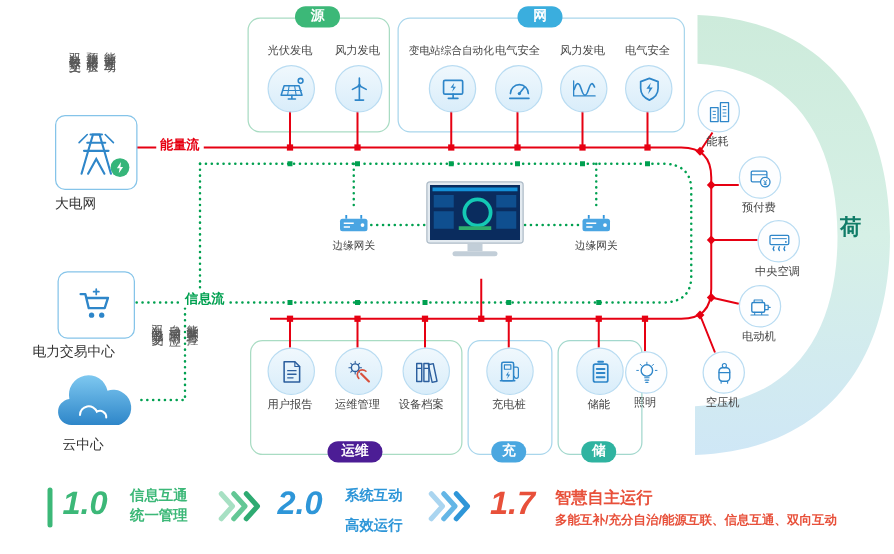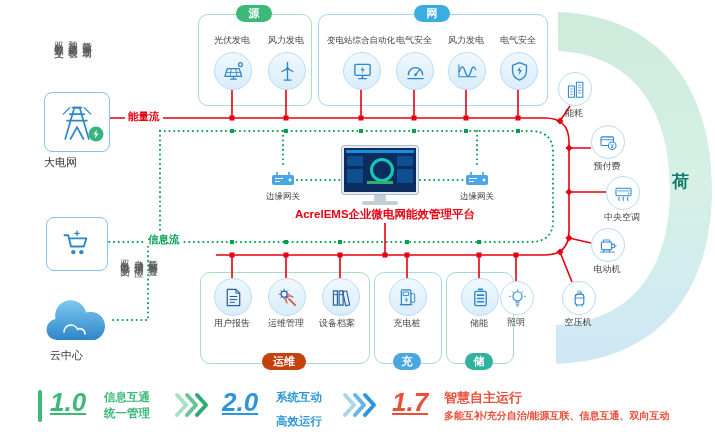--- a/index.html
+++ b/index.html
@@ -7,21 +7,21 @@
   .abs{position:absolute;}
   .gbox{position:absolute;border:1.5px solid;border-radius:10px;background:#fff;z-index:1;}
   .pill{position:absolute;z-index:5;color:#fff;font-weight:bold;font-size:11px;text-align:center;border-radius:9px;height:17px;line-height:17px;}
   .circ{position:absolute;width:36px;height:36px;border-radius:50%;background:linear-gradient(180deg,#f0f8fd,#d9edfa);border:1px solid #b9dcf2;display:flex;align-items:center;justify-content:center;z-index:3;}
   .circ.sm{width:32px;height:32px;background:#fdfeff;}
   .nlab{position:absolute;font-size:9px;color:#444;text-align:center;white-space:nowrap;z-index:3;line-height:1.15;}
   .llab{position:absolute;font-size:11px;color:#333;text-align:left;white-space:nowrap;z-index:3;}
   .lbox{position:absolute;border:1.5px solid #85c4e9;border-radius:8px;background:#fff;display:flex;align-items:center;justify-content:center;z-index:3;}
   .vtext{position:absolute;writing-mode:vertical-rl;font-size:9.5px;color:#555;letter-spacing:1.5px;z-index:3;}
   .flowlab{position:absolute;z-index:6;font-size:10.5px;font-weight:bold;background:#fff;padding:0 3px;line-height:14px;}
-  .legend-num{position:absolute;font-size:26px;font-weight:800;font-style:italic;z-index:3;line-height:1;text-decoration:underline;}
+  .legend-num{position:absolute;font-size:26px;font-weight:800;font-style:italic;z-index:3;line-height:1;}
   .legend-line{position:absolute;font-size:11.5px;font-weight:bold;z-index:3;white-space:nowrap;line-height:1;}
 </style>
 </head>
 <body>
 
 <div id="canvas">
 
   <svg class="abs" style="left:0;top:0;z-index:0" width="715" height="443">
     <defs>
       <linearGradient id="bg1" x1="0" y1="0" x2="0" y2="1">
@@ -83,21 +83,21 @@
       <rect x="230" y="240" width="4" height="4"></rect>
         <rect x="284" y="240" width="4" height="4"></rect>
       <rect x="338" y="240" width="4" height="4"></rect>
         <rect x="405" y="240" width="4" height="4"></rect>
       <rect x="477" y="240" width="4" height="4"></rect>
     </g>
   </svg>
 
   <div class="pill" style="left:236px;top:5px;width:36px;background:#3cb878">源</div>
   <div class="pill" style="left:414px;top:5px;width:36px;background:#3aaede">网</div>
-  <div class="pill" style="left:262px;top:353px;width:44px;background:#c2410c">运维</div>
+  <div class="pill" style="left:262px;top:353px;width:44px;background:#4c1d95">运维</div>
   <div class="pill" style="left:393px;top:353px;width:28px;background:#4aa7e0">充</div>
   <div class="pill" style="left:465px;top:353px;width:28px;background:#2fb3a0">储</div>
 
   <div class="nlab" style="left:204px;top:35px;width:56px">光伏发电</div>
   <div class="nlab" style="left:258px;top:35px;width:56px">风力发电</div>
   <div class="circ" style="left:214px;top:52px">
     <svg width="21" height="21" viewBox="0 0 22 22">
         <g stroke="#2e86c9" fill="none" stroke-width="1.3" stroke-linecap="round" stroke-linejoin="round">
           <path d="M4.5 8h12.5l2.5 8H2z"></path>
           <path d="M8.7 8l-1.3 8M13.3 8l1.3 8M3.3 12h15.6" stroke-width="0.9"></path>
@@ -284,21 +284,20 @@
       <div style="position:absolute;left:3px;top:8px;width:16px;height:10px;background:#0f4f8f"></div>
       <div style="position:absolute;left:3px;top:21px;width:16px;height:14px;background:#0f4f8f"></div>
       <div style="position:absolute;right:3px;top:8px;width:16px;height:10px;background:#0f4f8f"></div>
       <div style="position:absolute;right:3px;top:21px;width:16px;height:14px;background:#0f4f8f"></div>
       <div style="position:absolute;left:26px;top:10px;width:18px;height:18px;border-radius:50%;border:3px solid #14c9b4"></div>
       <div style="position:absolute;left:23px;top:33px;width:26px;height:3px;background:#2fae6e"></div>
     </div>
   </div>
   <div class="abs" style="left:374px;top:195px;width:12px;height:6px;background:#c2ced8;z-index:3"></div>
   <div class="abs" style="left:362px;top:201px;width:36px;height:4px;background:#c2ced8;border-radius:2px;z-index:3"></div>
-  <div class="abs" style="left:275px;top:207px;width:220px;text-align:center;font-size:11.5px;font-weight:bold;color:#e60012;z-index:4">AcrelEMS企业微电网能效管理平台</div>
 
   <div class="abs" style="left:270px;top:169px;z-index:3">
     <svg width="26" height="22" viewBox="0 0 26 22">
         <path d="M7 6V3M19 6V3" stroke="#3396dd" stroke-width="1.5"></path>
         <rect x="2" y="6" width="22" height="10" rx="2" fill="#4aa5e2"></rect>
         <path d="M5 9.5h8M5 12.5h5" stroke="#fff" stroke-width="1.2"></path>
         <circle cx="20" cy="11" r="1.5" fill="#fff"></circle>
       </svg>
   </div>
   <div class="nlab" style="left:259px;top:192px;width:48px;font-size:8.5px">边缘网关</div>
@@ -332,20 +331,21 @@
   <div class="lbox" style="left:46px;top:217px;width:60px;height:52px">
     <svg width="30" height="30" viewBox="0 0 24 24">
         <g stroke="#2e86c9" fill="none" stroke-width="1.5" stroke-linecap="round" stroke-linejoin="round">
           <path d="M2 5h3l2.2 9h10.2l2.1-6.5H6.2"></path>
           <path d="M12 1.8v3.4M10.3 3.5h3.4" stroke-width="1.1"></path>
         </g>
         <circle cx="9" cy="18.5" r="1.7" fill="#2e86c9"></circle>
         <circle cx="15.5" cy="18.5" r="1.7" fill="#2e86c9"></circle>
       </svg>
   </div>
+  <div class="llab" style="left:26px;top:274px;width:100px">电力交易中心</div>
 
   <div class="abs" style="left:40px;top:296px;z-index:3">
     <svg width="72" height="50" viewBox="0 0 72 50">
         <defs>
           <linearGradient id="cg1" x1="0" y1="0" x2="0" y2="1">
             <stop offset="0" stop-color="#7ec8f0"></stop>
             <stop offset="1" stop-color="#2e86c9"></stop>
           </linearGradient>
         </defs>
         <path d="M17 44a10.5 10.5 0 0 1-1.5-20.9A15.5 15.5 0 0 1 46 16.5 11.8 11.8 0 0 1 55 44z" fill="url(#cg1)"></path>

